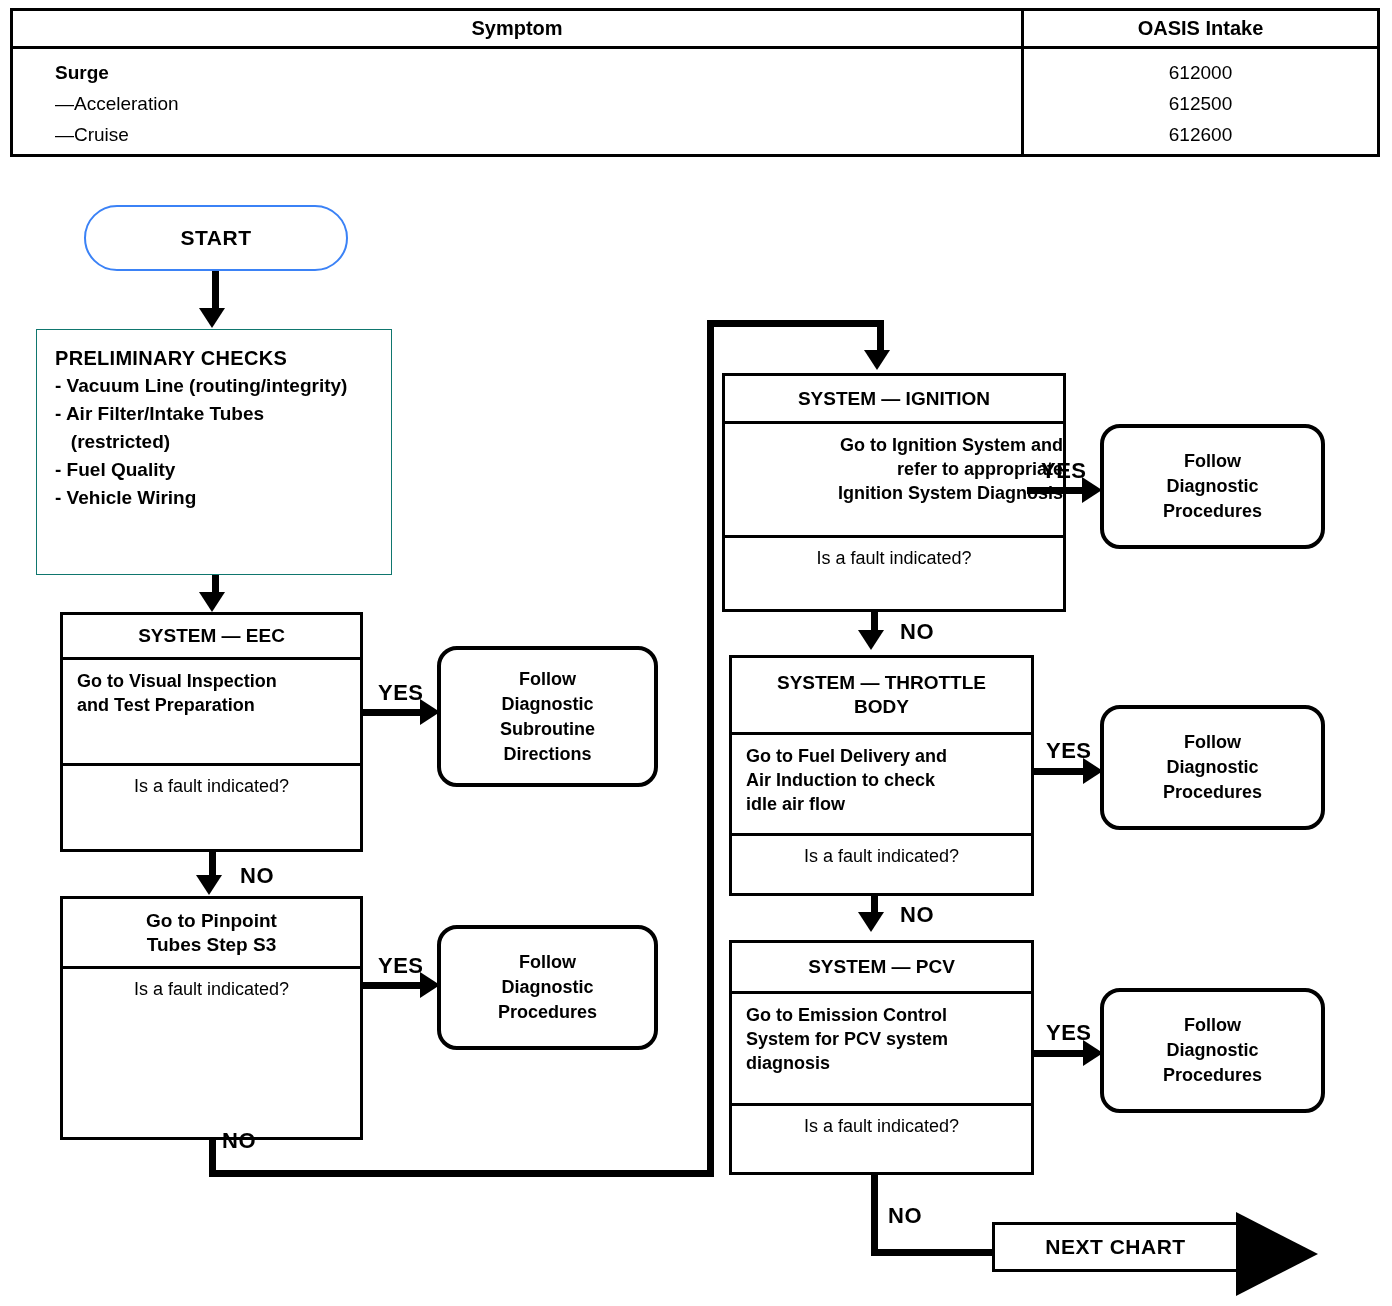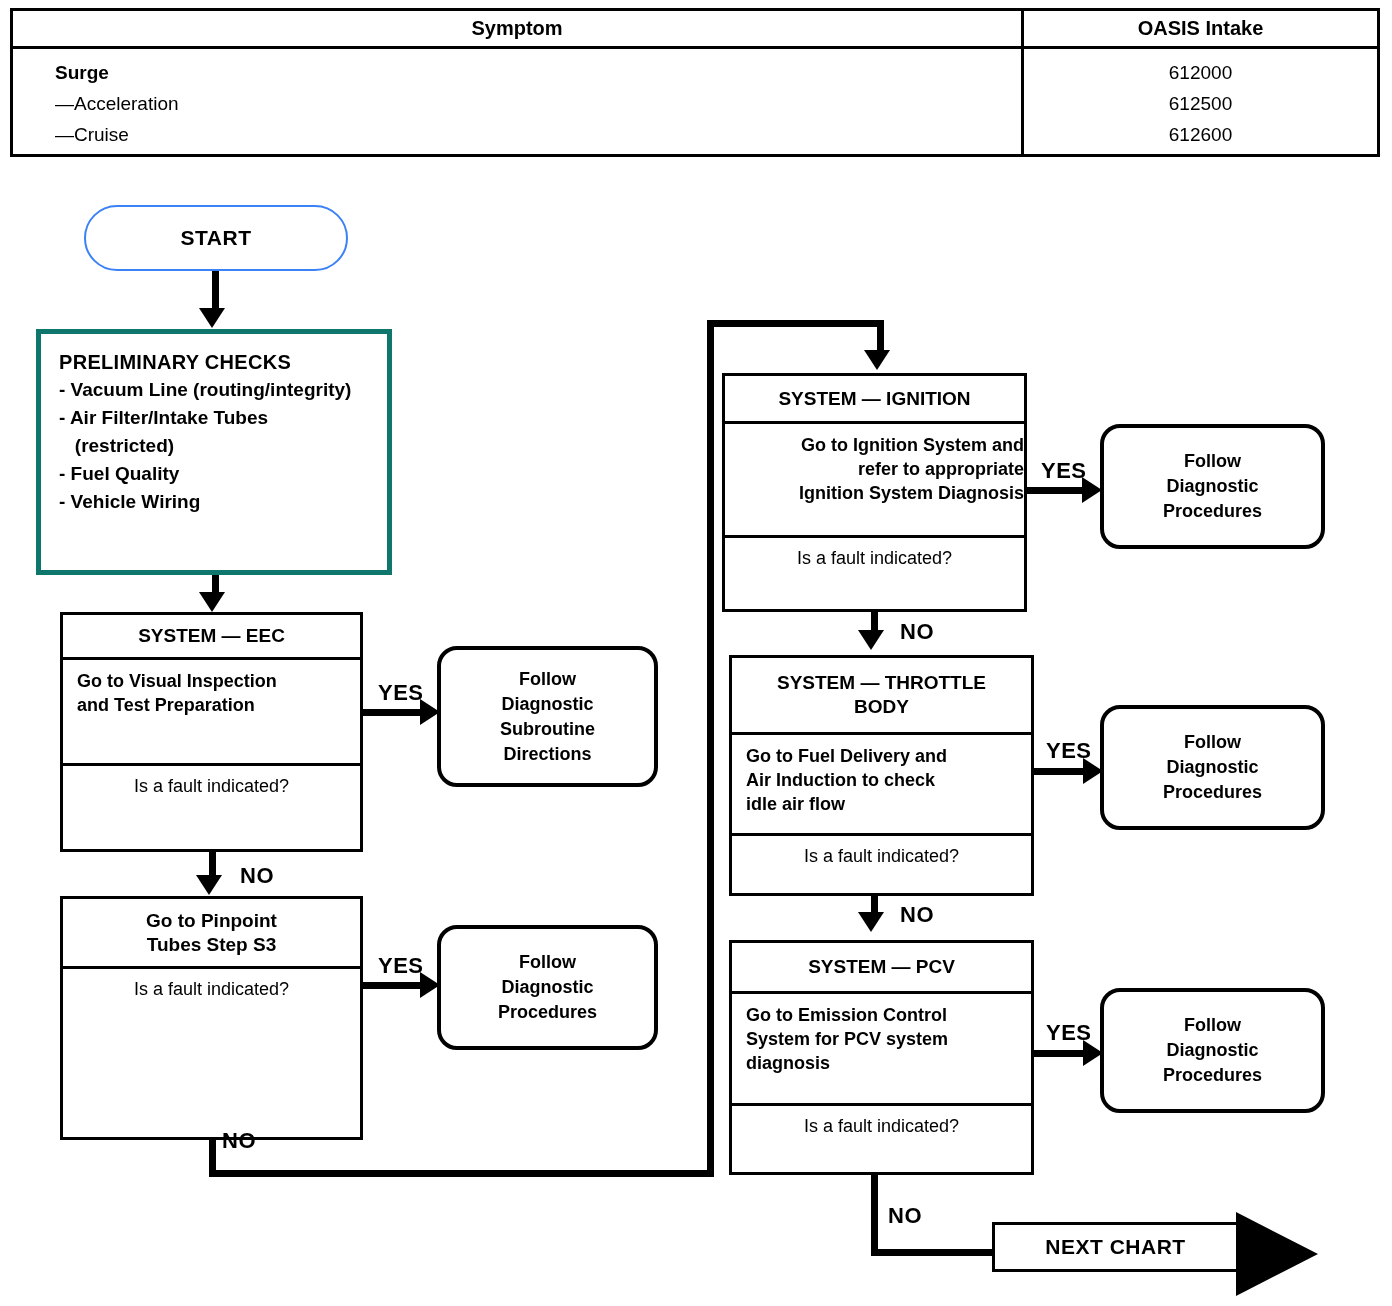--- a/index.html
+++ b/index.html
@@ -40,21 +40,21 @@
            text-align:center;font-size:18px;font-weight:bold;line-height:25px;}
   .sec-title{position:absolute;left:0;right:0;top:0;
              display:flex;align-items:center;justify-content:center;
              text-align:center;font-size:19px;font-weight:bold;
              border-bottom:3px solid #000;box-sizing:border-box;line-height:24px;}
   .sec-action{position:absolute;left:0;right:0;
               border-bottom:3px solid #000;box-sizing:border-box;
               padding:9px 0 0 14px;font-size:18px;font-weight:bold;line-height:24px;}
   .sec-q{position:absolute;left:0;right:0;
          text-align:center;padding-top:8px;font-size:18px;line-height:24px;}
-  .plainbox{position:absolute;box-sizing:border-box;border:5px solid #0f766e;
+  .plainbox{position:absolute;box-sizing:border-box;border:1px solid #0f766e;
             background:#fff;padding:14px 0 0 18px;}
   .pc-title{font-size:20px;font-weight:bold;line-height:28px;letter-spacing:.3px;}
   .pc-item{font-size:19px;font-weight:bold;line-height:28px;white-space:pre;}
 
   
   .vline{position:absolute;width:7px;background:#000;}
   .hline{position:absolute;height:7px;background:#000;}
   .arrow-d{position:absolute;width:0;height:0;
            border-left:13px solid transparent;border-right:13px solid transparent;
            border-top:20px solid #000;}
@@ -147,21 +147,21 @@
 Procedures</div>
 
   <div class="vline" style="left:209px;top:1140px;height:37px;"></div>
   <div class="hline" style="left:209px;top:1170px;width:505px;"></div>
   <div class="vline" style="left:707px;top:320px;height:857px;"></div>
   <div class="hline" style="left:707px;top:320px;width:177px;"></div>
   <div class="vline" style="left:877px;top:320px;height:35px;"></div>
   <div class="arrow-d" style="left:864px;top:350px;"></div>
   <div class="edge-label" style="left:222px;top:1128px;">NO</div>
 
-  <div class="node rectbox" style="left:722px;top:373px;width:305px;height:239px;">
+  <div class="node rectbox" style="left:722px;top:373px;width:344px;height:239px;">
     <div class="sec-title" style="height:48px;">SYSTEM — IGNITION</div>
     <div class="sec-action" style="top:48px;height:114px;white-space:pre-line;text-align:right;">Go to Ignition System and
 refer to appropriate
 Ignition System Diagnosis</div>
     <div class="sec-q" style="top:162px;height:40px;">Is a fault indicated?</div>
   </div>
 
   <div class="hline" style="left:1027px;top:487px;width:60px;"></div>
   <div class="arrow-r" style="left:1082px;top:477px;"></div>
   <div class="edge-label" style="left:1041px;top:458px;">YES</div>

